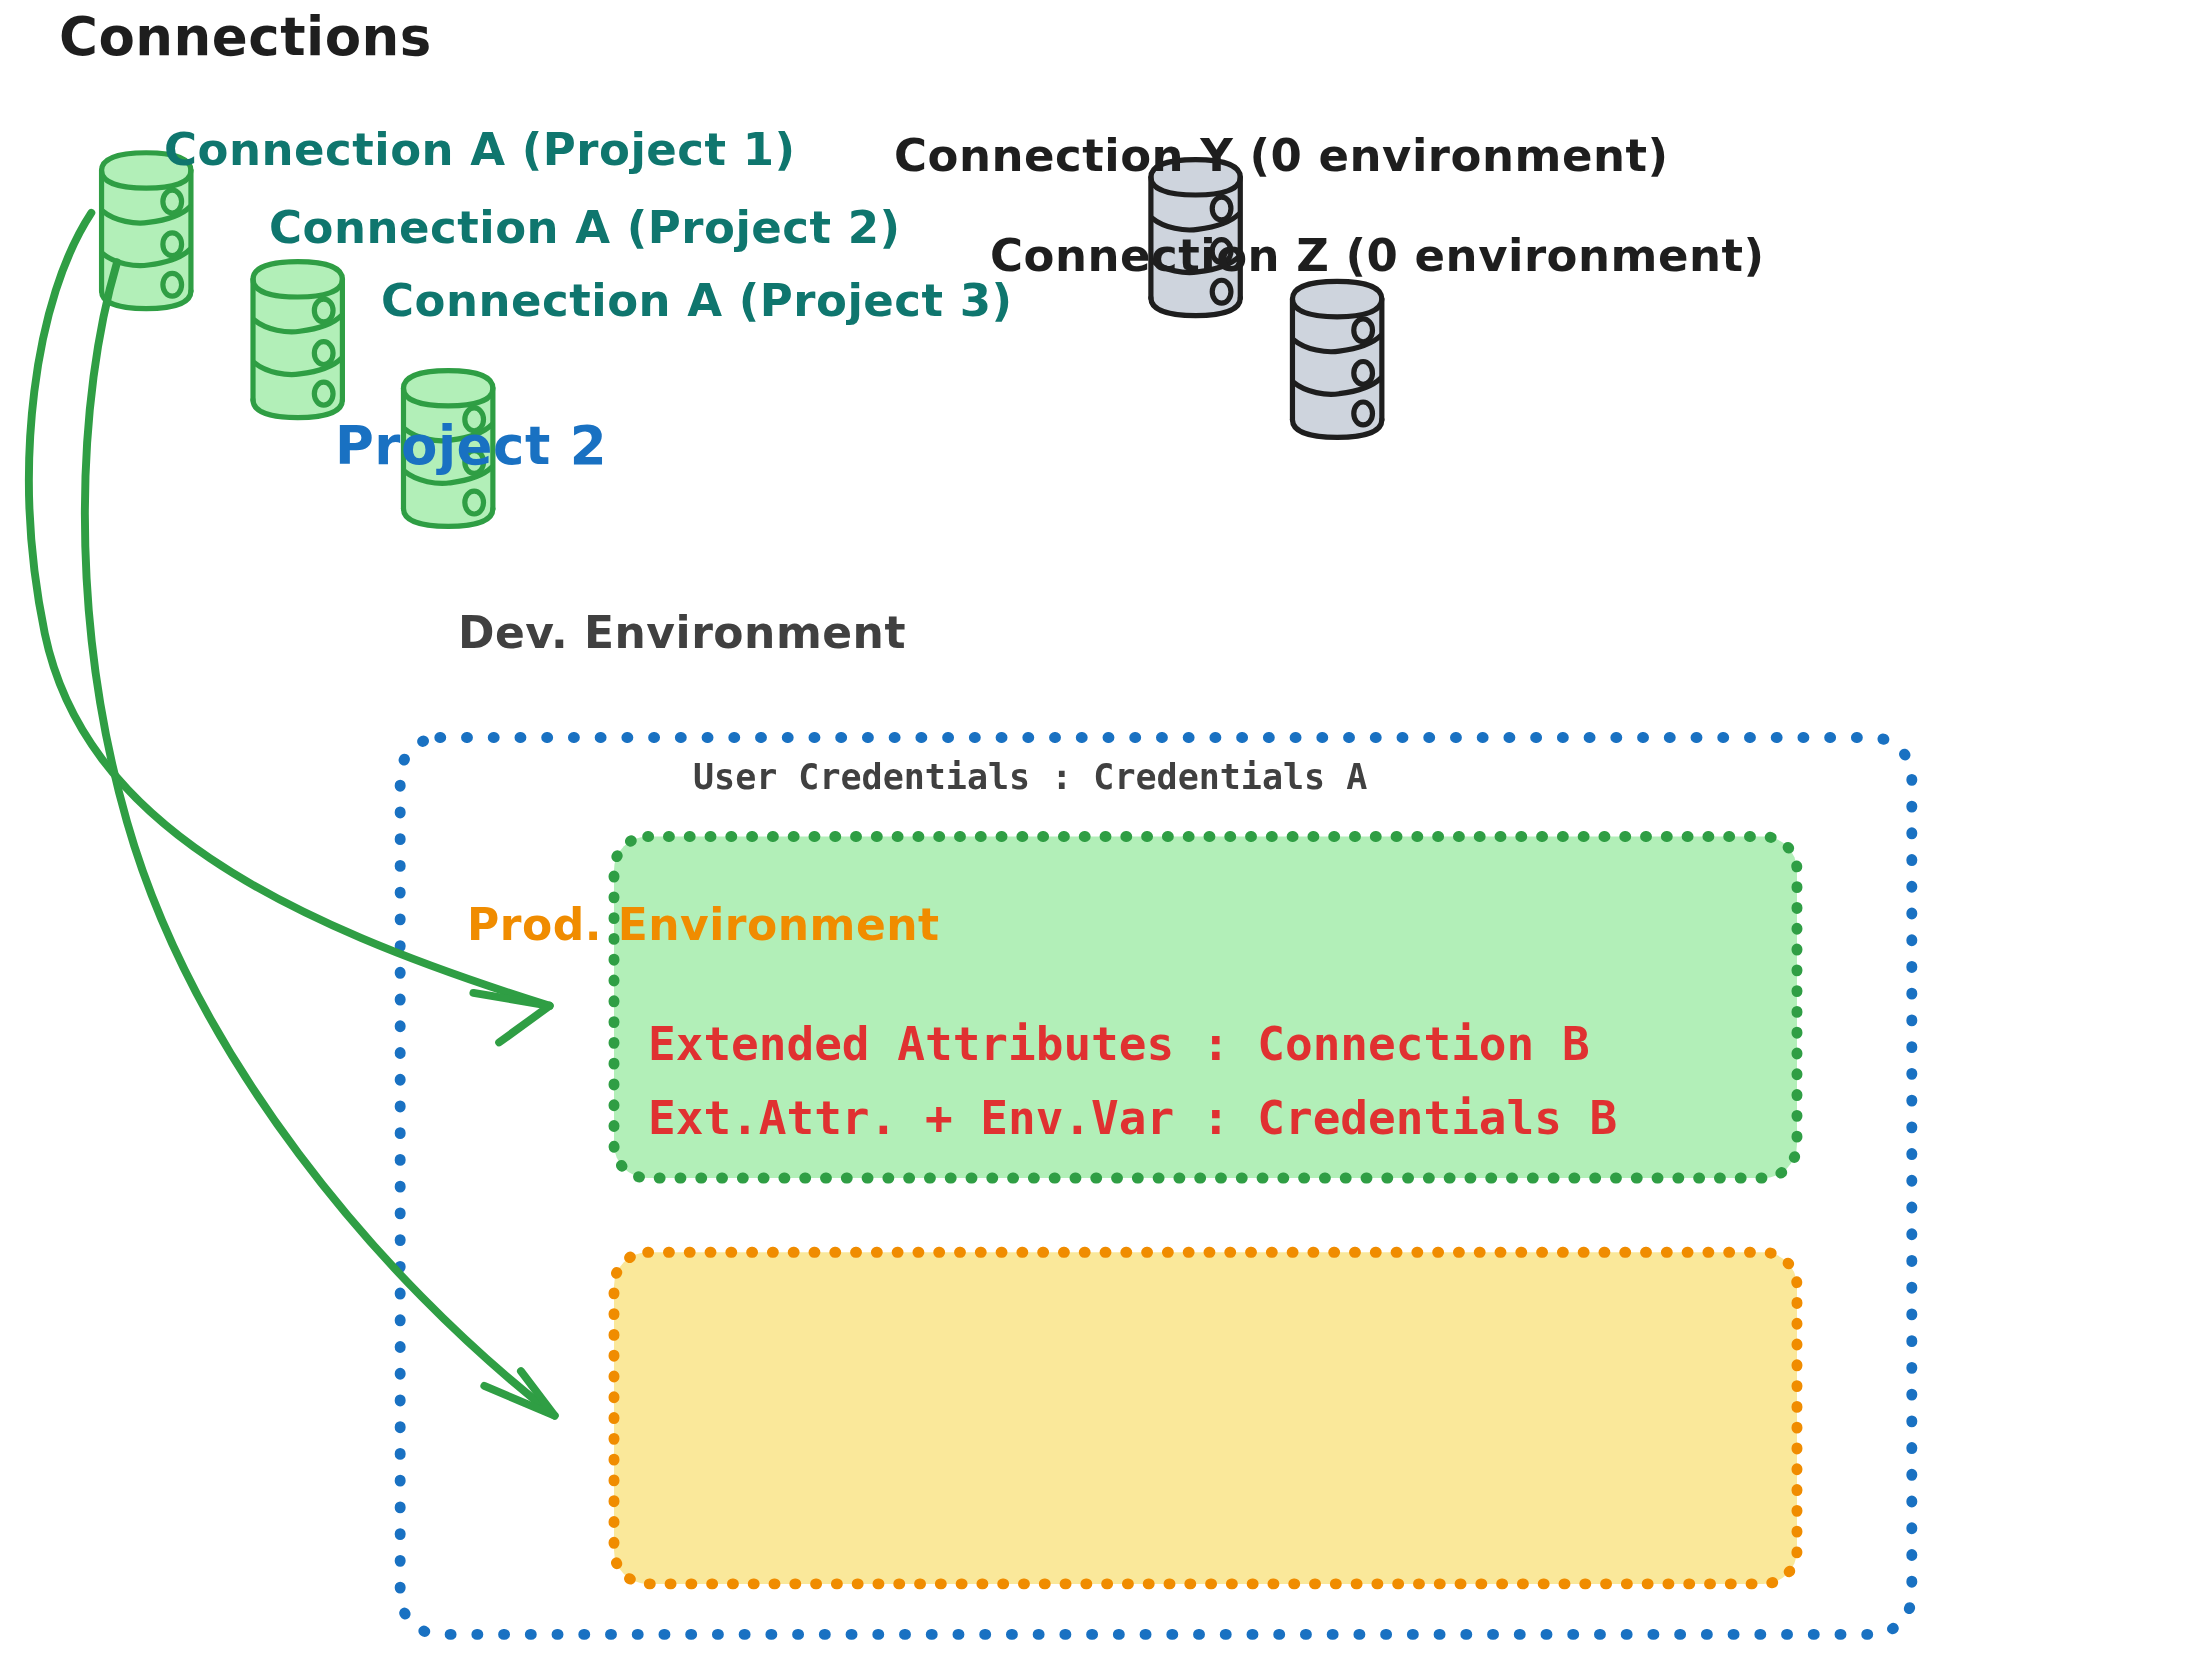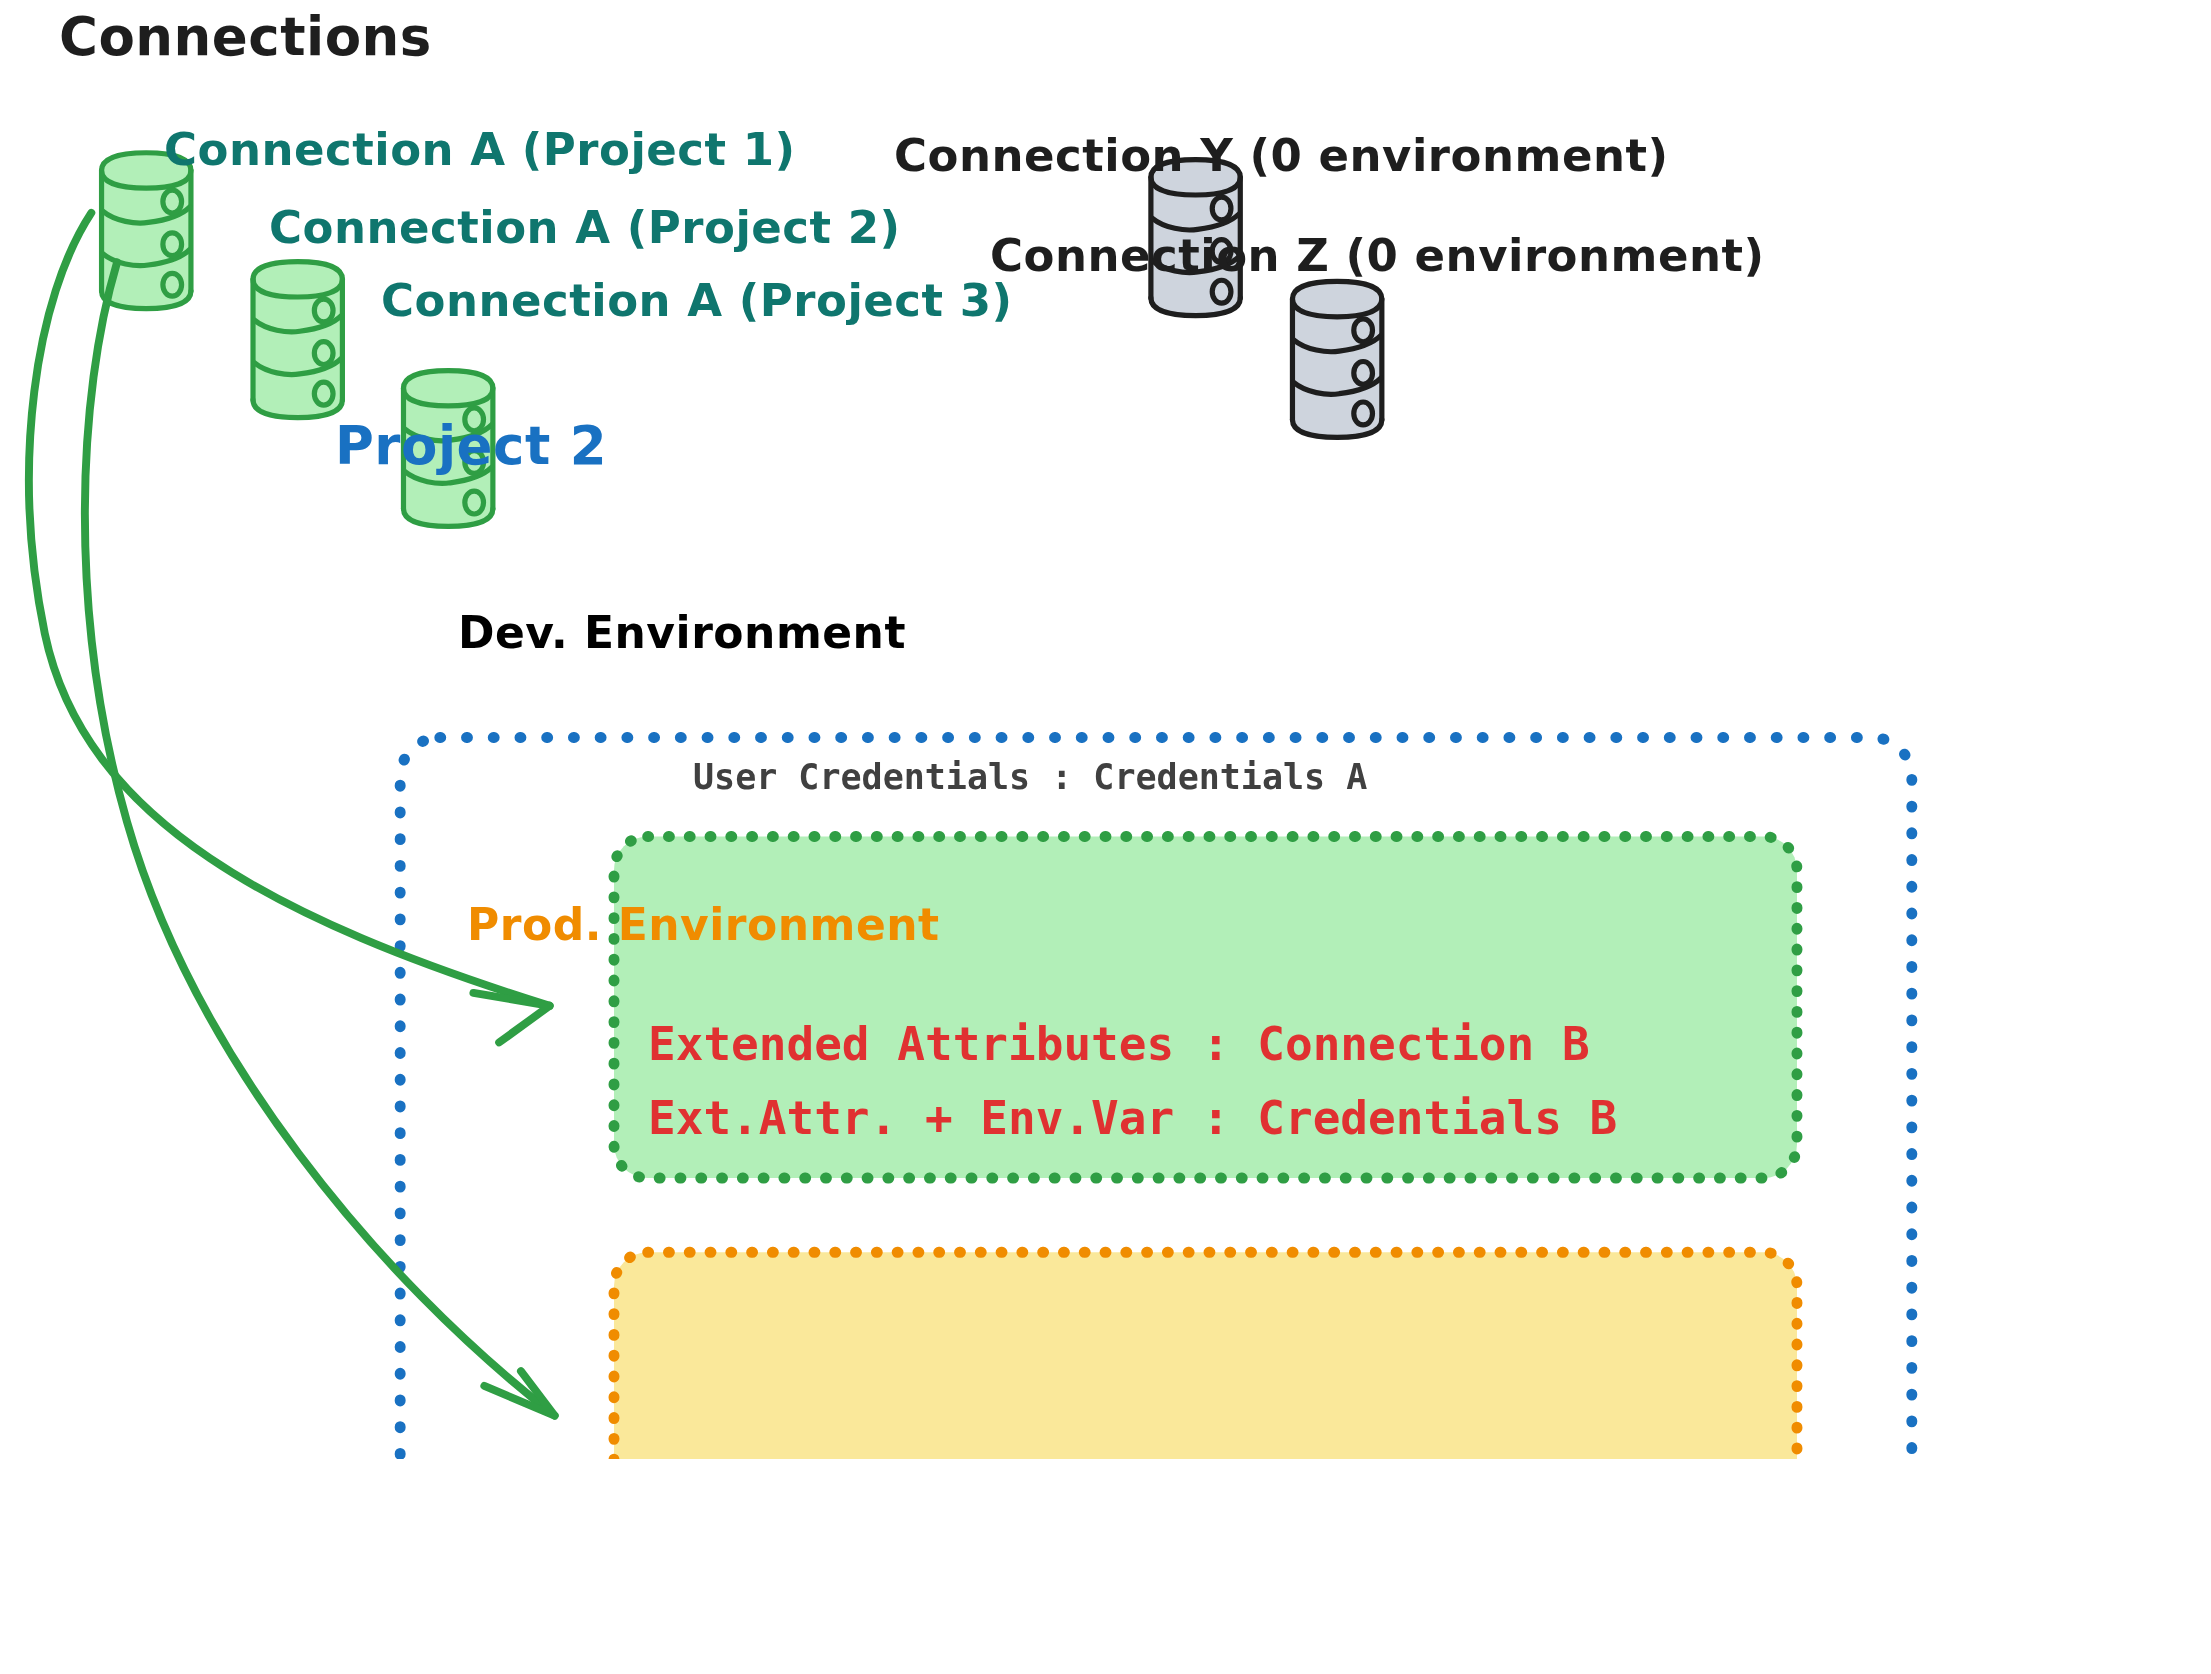--- a/index.html
+++ b/index.html
@@ -7,21 +7,21 @@
     margin: 0;
     padding: 0;
     background: #ffffff;
   }
   body {
     font-family: "DejaVu Sans", sans-serif;
   }
   #canvas {
     position: relative;
     width: 2212px;
-    height: 1459px;
+    height: 1674px;
     background: #ffffff;
     overflow: hidden;
   }
   .layer {
     position: absolute;
     left: 0; top: 0;
     width: 2212px;
     height: 1674px;
   }
   #svg-layer { z-index: 1; }
@@ -66,21 +66,21 @@
   #label-project-1 {
     left: 335px;
     top: 415px;
     font-size: 53px;
     color: #1971c2;
   }
   #label-dev-env {
     left: 458px;
     top: 607px;
     font-size: 44px;
-    color: #000000;
+    color: #404040;
     text-align: right;
   }
   #label-prod-env {
     left: 467px;
     top: 899px;
     font-size: 44px;
     color: #f08c00;
   }
 
   .mono-green {

